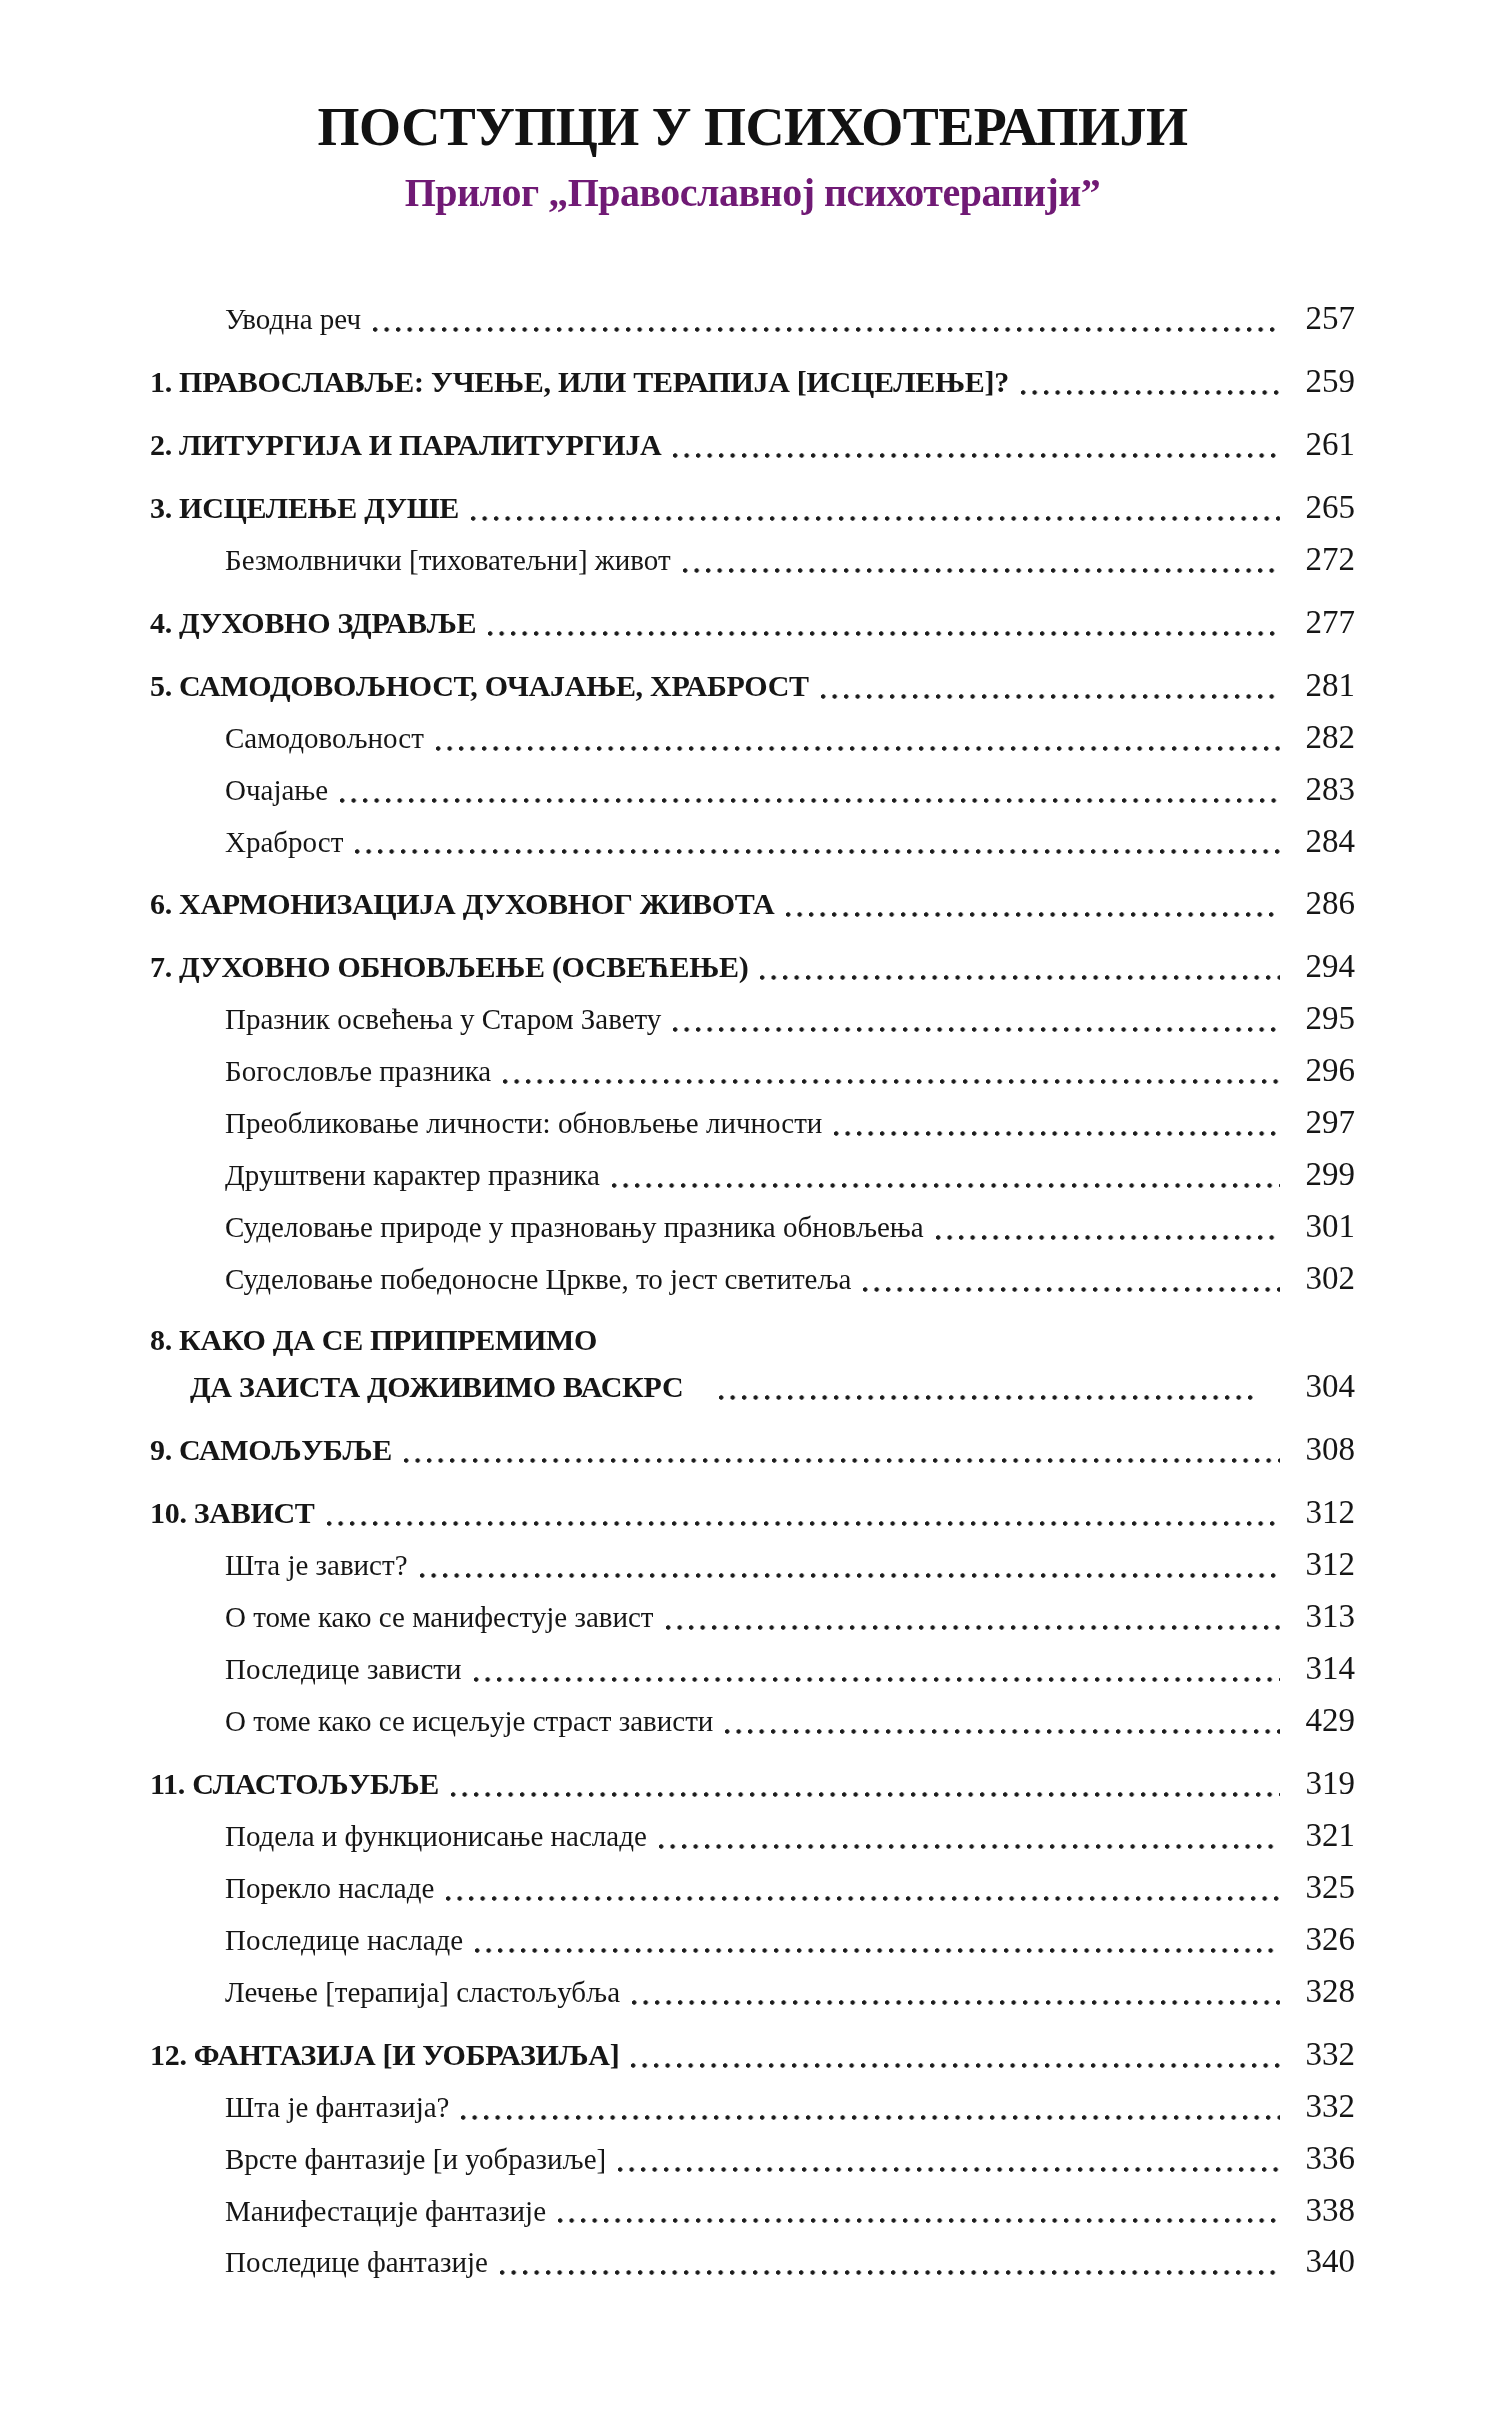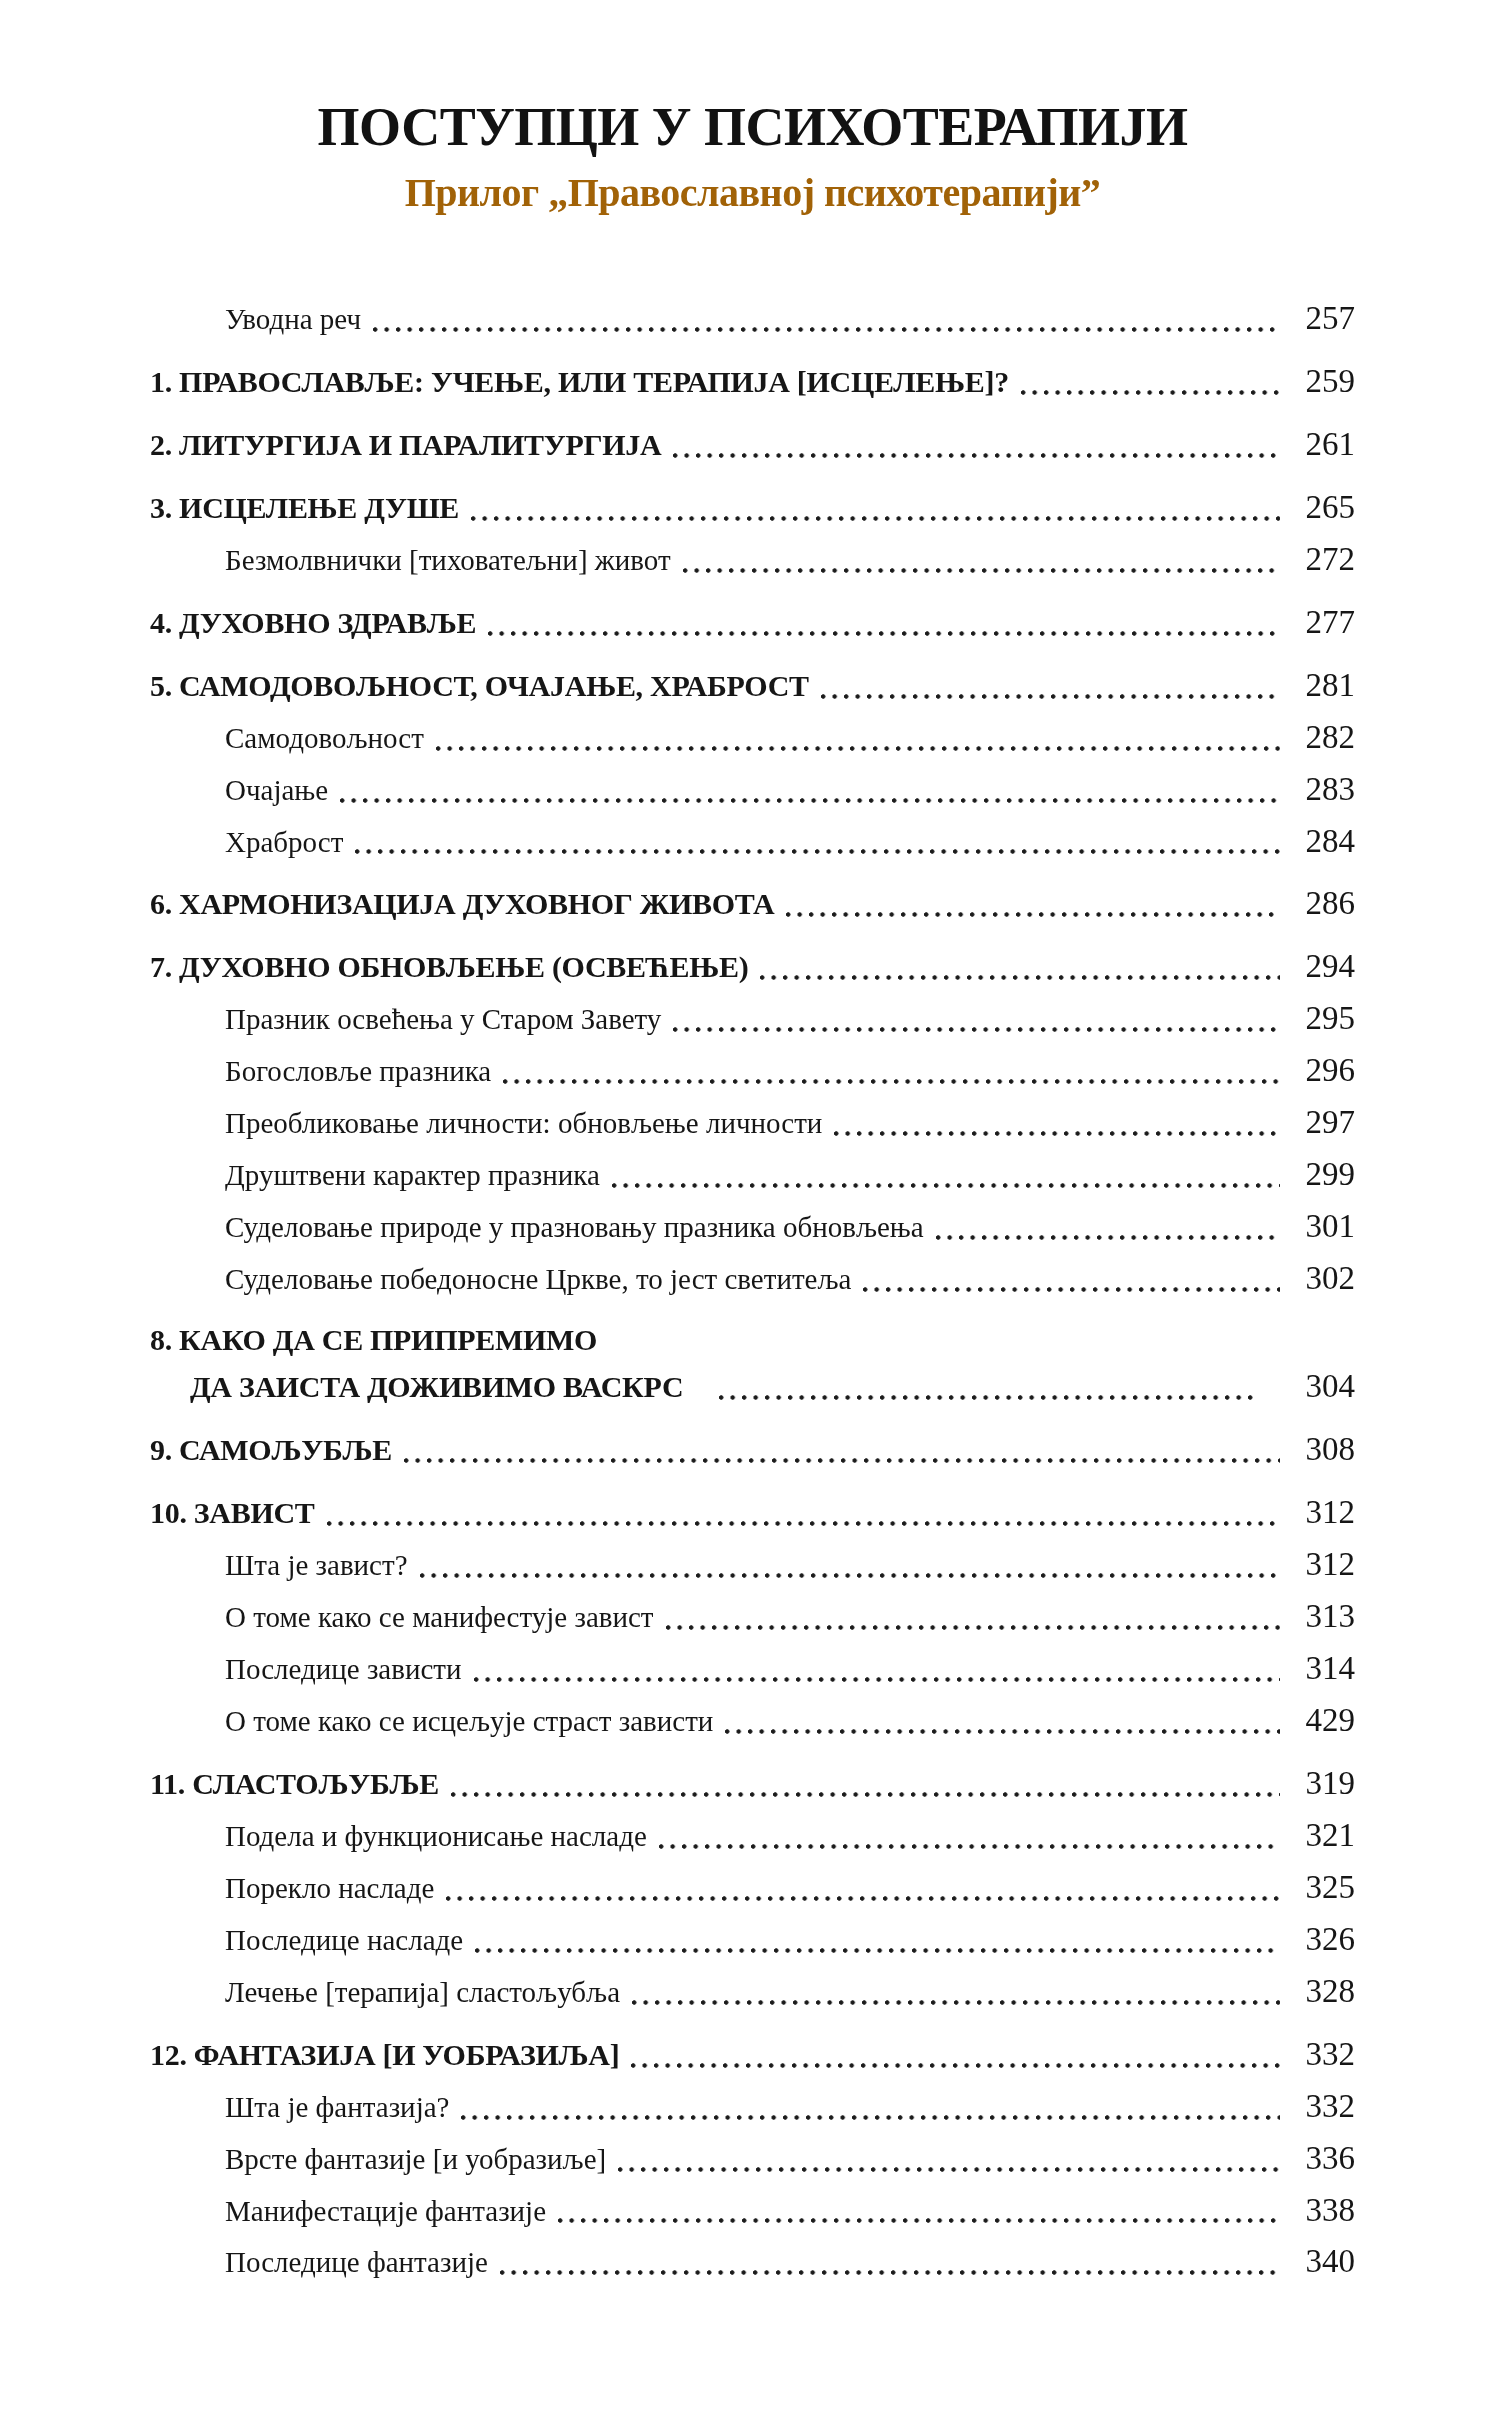--- a/index.html
+++ b/index.html
@@ -33,21 +33,21 @@
     letter-spacing: -0.5px;
     line-height: 1.15;
     color: #121212;
   }
   .subtitle {
     margin-top: 12px;
     font-size: 40px;
     font-weight: 700;
     letter-spacing: -0.5px;
     line-height: 1.15;
-    color: #a16207;
+    color: #701a75;
   }
   .toc {
     margin-top: 84px;
   }
   .row {
     display: flex;
     align-items: baseline;
     font-size: 29px;
     line-height: 1.15;
     margin-top: 14px;

